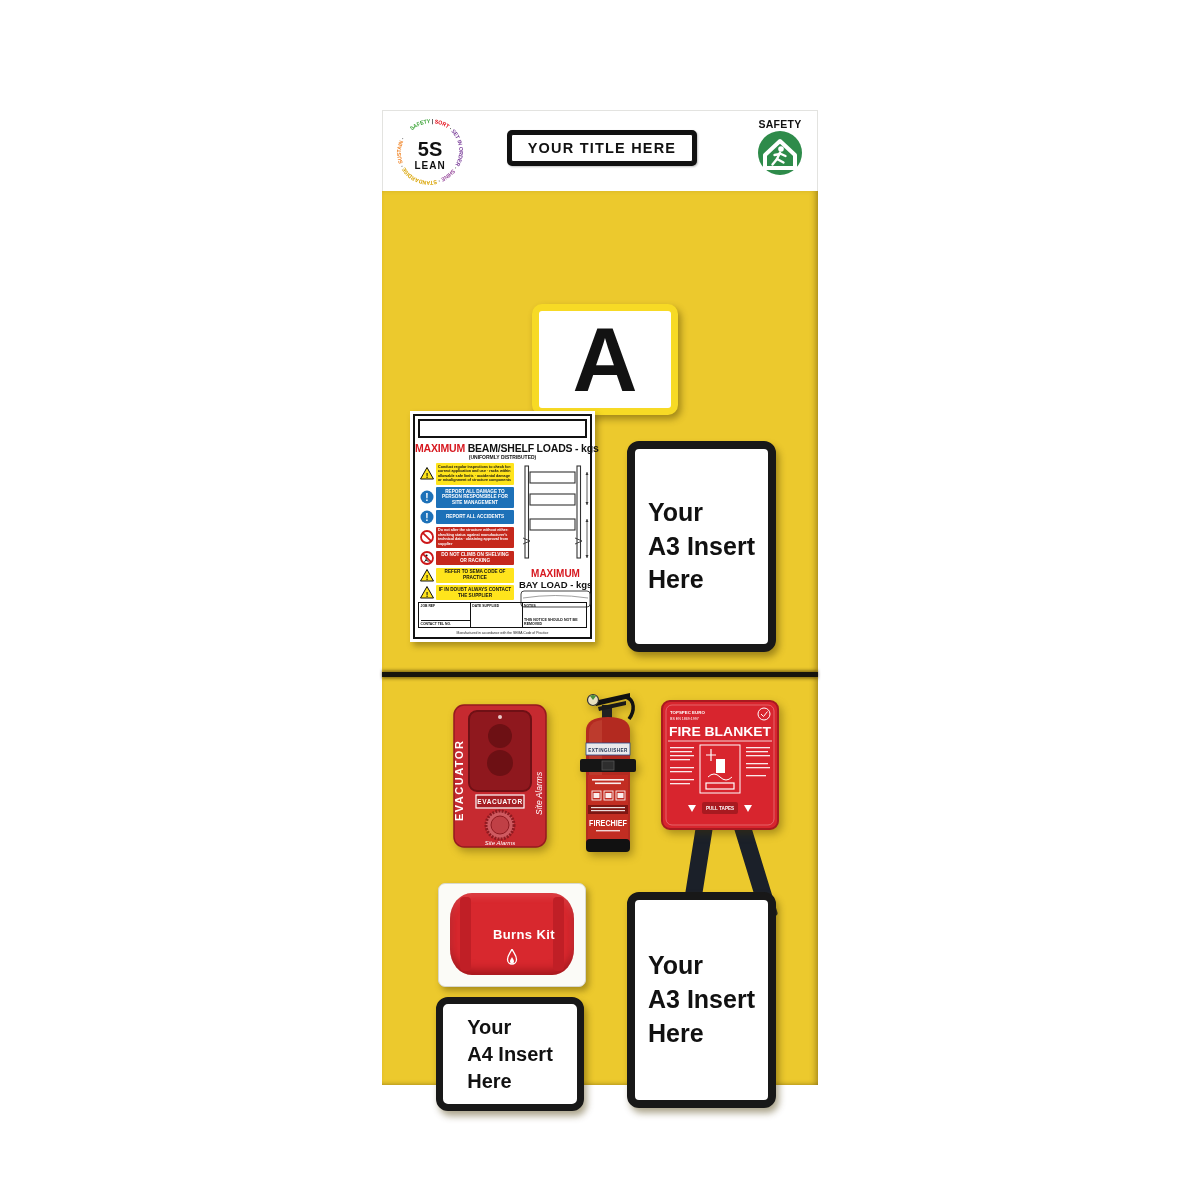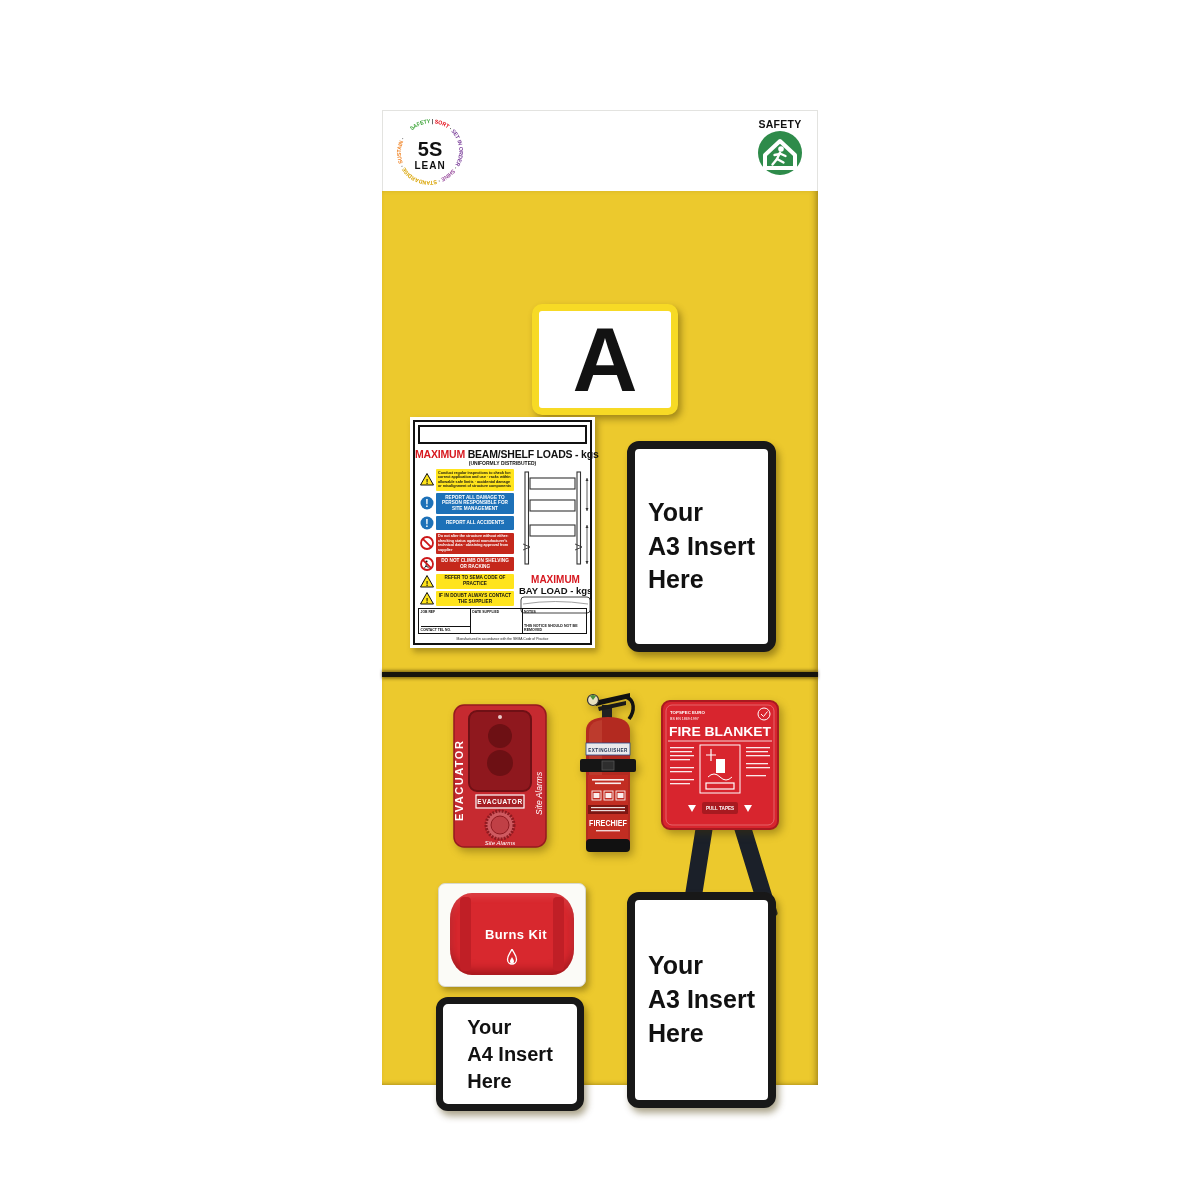--- a/index.html
+++ b/index.html
@@ -24,21 +24,21 @@
   .safety-badge{position:absolute;left:368px;top:7px;width:58px;text-align:center;}
   .safety-badge .lbl{font-weight:bold;font-size:10.5px;color:#111;letter-spacing:.3px;}
 
   
   .baybox{position:absolute;left:150px;top:113px;width:146px;height:111px;background:#ffffff;
     border:7px solid #f7da25;border-radius:10px;box-shadow:3px 4px 7px rgba(70,55,0,.45);
     display:flex;align-items:center;justify-content:center;}
   .baybox span{font-weight:bold;font-size:90px;color:#121212;line-height:1;}
 
   
-  .poster{position:absolute;left:28px;top:226px;width:185px;height:231px;background:#fff;
+  .poster{position:absolute;left:28px;top:220px;width:185px;height:231px;background:#fff;
     padding:3px;box-shadow:3px 4px 6px rgba(70,55,0,.4);}
   .poster-inner{position:relative;width:100%;height:100%;border:2px solid #111;}
   .pn-topbox{position:absolute;left:3px;top:3px;right:3px;height:19px;border:2px solid #111;}
   .pn-title{position:absolute;left:0;top:26px;width:100%;text-align:center;font-weight:bold;
     font-size:10.5px;letter-spacing:-.2px;color:#111;white-space:nowrap;}
   .pn-title .red{color:#d71920;}
   .pn-sub{position:absolute;left:0;top:38px;width:100%;text-align:center;font-weight:bold;font-size:5px;color:#111;}
   .pn-left{position:absolute;left:4px;top:47px;width:95px;}
   .pn-row{display:flex;gap:2px;margin-bottom:2.5px;align-items:stretch;}
   .pn-ico{flex:0 0 15px;display:flex;align-items:center;justify-content:center;}
@@ -78,21 +78,21 @@
   .strap{position:absolute;width:17px;background:#1b2029;border-radius:3px;z-index:1;transform-origin:top center;}
   .strap-left{left:314px;top:635px;height:92px;transform:rotate(9deg);}
   .strap-right{left:351px;top:633px;height:98px;transform:rotate(-17deg);}
   .burnskit{position:absolute;left:56px;top:692px;width:148px;height:104px;}
   .bk-plate{position:absolute;inset:0;background:#fbfbf7;border:1px solid #d8d8cf;border-radius:7px;
     box-shadow:3px 4px 6px rgba(70,55,0,.4);}
   .bk-case{position:absolute;left:12px;top:10px;right:12px;bottom:12px;background:#d8282e;
     border-radius:22px/26px;box-shadow:inset 0 -5px 8px rgba(120,10,15,.55), inset 0 4px 6px rgba(255,150,150,.25);}
   .bk-rib{position:absolute;top:4px;bottom:4px;width:11px;background:#c01f26;border-radius:4px;}
   .bk-rib.l{left:10px;} .bk-rib.r{right:10px;}
-  .bk-label{position:absolute;left:4px;top:34px;width:100%;text-align:center;color:#fff;font-weight:bold;font-size:13px;letter-spacing:.4px;}
+  .bk-label{position:absolute;left:12px;top:34px;width:100%;text-align:center;color:#fff;font-weight:bold;font-size:13px;letter-spacing:.4px;}
   .bk-flame{position:absolute;left:50%;top:56px;transform:translateX(-50%);}
 </style>
 </head>
 <body>
 
 <div class="page">
   <div class="board">
 
     <div class="board-header">
 
@@ -102,20 +102,23 @@
         </defs>
         <text font-size="5.6" font-weight="bold" letter-spacing="-0.1" textLength="170" lengthAdjust="spacingAndGlyphs">
           <textPath href="#ringPath">
             <tspan fill="#3aa335">SAFETY </tspan><tspan fill="#1a1a1a">| </tspan><tspan fill="#e30613">SORT </tspan><tspan fill="#1a1a1a">· </tspan><tspan fill="#7b3f9a">SET IN ORDER </tspan><tspan fill="#1a1a1a">· </tspan><tspan fill="#9a4f9e">SHINE </tspan><tspan fill="#1a1a1a">· </tspan><tspan fill="#d9a300">STANDARDISE </tspan><tspan fill="#1a1a1a">· </tspan><tspan fill="#ef7d1a">SUSTAIN </tspan><tspan fill="#1a1a1a">·</tspan>
           </textPath>
         </text>
         <text x="39" y="43" text-anchor="middle" font-size="20" font-weight="bold" fill="#111">5S</text>
         <text x="39" y="56" text-anchor="middle" font-size="10" font-weight="bold" letter-spacing="1" fill="#111">LEAN</text>
       </svg>
 
+      <div class="titlebox">
+        <div class="titlebox-inner">YOUR TITLE HERE</div>
+      </div>
 
       <div class="safety-badge">
         <div class="lbl">SAFETY</div>
         <svg width="46" height="46" viewBox="0 0 46 46">
           <circle cx="23" cy="23" r="22" fill="#2e8b4a"></circle>
           <path d="M8 25 L23 11 L38 25 L38 38 L8 38 Z" fill="none" stroke="#ffffff" stroke-width="4" stroke-linejoin="round"></path>
           <circle cx="24" cy="19" r="2.8" fill="#ffffff"></circle>
           <g stroke="#ffffff" stroke-width="2.4" stroke-linecap="round" fill="none">
             <path d="M23 22.5 L20 29"></path>
             <path d="M23 23.5 L28.5 26"></path>

